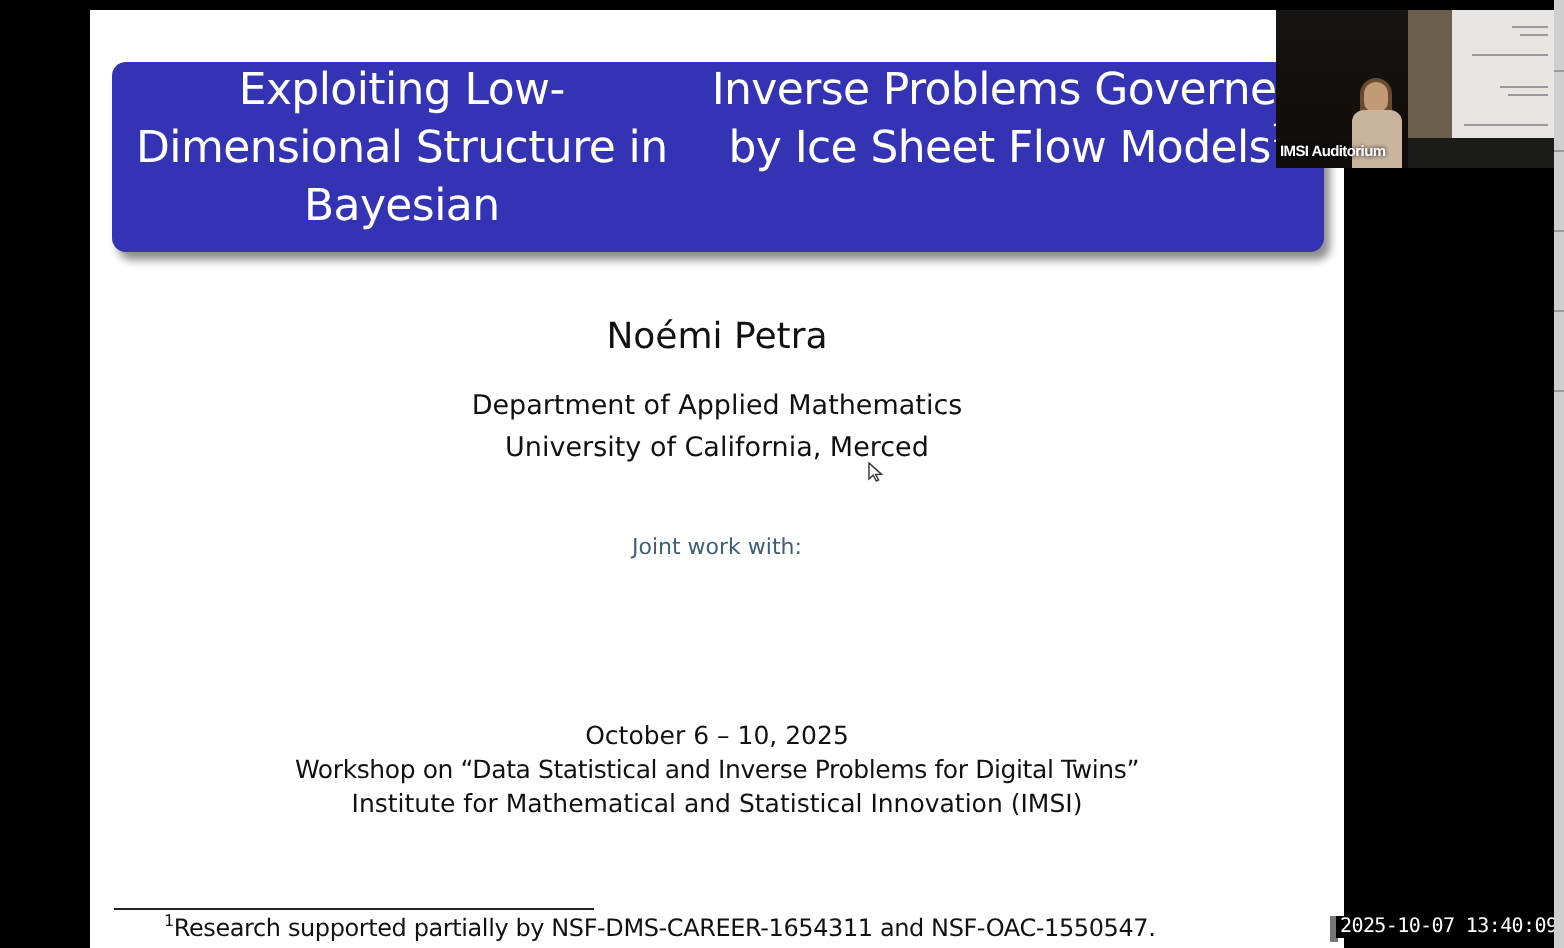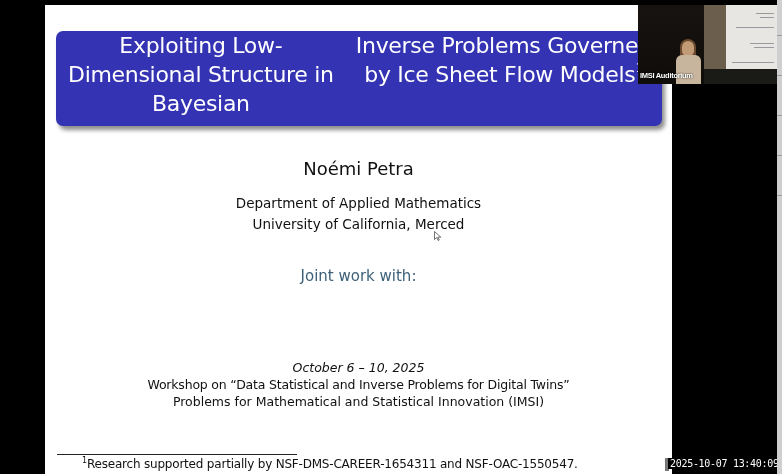--- a/index.html
+++ b/index.html
@@ -28,23 +28,23 @@
     display: flex; flex-direction: row; justify-content: center;
     font-size: 22px; line-height: 29px;
     letter-spacing: -0.3px;
   }
   .title-box sup { font-size: 13px; vertical-align: 10px; line-height: 0; }
 
   .center { position: absolute; left: 0; width: 627px; text-align: center; }
   .author { top: 153px; font-size: 18px; }
   .affil1 { top: 190px; font-size: 13.5px; }
   .affil2 { top: 211px; font-size: 13.5px; }
-  .joint-label { top: 262px; font-size: 15px; color: #3d6078; }
+  .joint-label { top: 262px; font-size: 11px; color: #3d6078; }
   .joint-names { top: 283px; font-size: 13.5px; letter-spacing: -0.1px; }
-  .date { top: 355px; font-size: 12.5px; font-style: italic; }
+  .date { top: 355px; font-size: 12.5px; }
   .workshop { top: 372px; font-size: 12.5px; letter-spacing: -0.2px; }
   .institute { top: 389px; font-size: 12.5px; }
 
   .footnote-rule {
     position: absolute; left: 12px; top: 449px; width: 240px; height: 1px;
     background: #222;
   }
   .footnote {
     position: absolute; left: 37px; top: 452px; font-size: 12px;
     letter-spacing: -0.2px; white-space: nowrap;
@@ -129,21 +129,21 @@
     </div>
 
     <div class="center author">Noémi Petra</div>
     <div class="center affil1">Department of Applied Mathematics</div>
     <div class="center affil2">University of California, Merced</div>
 
     <div class="center joint-label">Joint work with:</div>
 
     <div class="center date">October 6 – 10, 2025</div>
     <div class="center workshop">Workshop on “Data Statistical and Inverse Problems for Digital Twins”</div>
-    <div class="center institute">Problems for Mathematical and Statistical Innovation (IMSI)</div>
+    <div class="center institute">Institute for Mathematical and Statistical Innovation (IMSI)</div>
 
     <div class="footnote-rule"></div>
     <div class="footnote"><sup>1</sup><span>Research supported partially by NSF-DMS-CAREER-1654311 and NSF-OAC-1550547.</span></div>
 
     <svg class="cursor" viewBox="0 0 8 10">
       <path d="M0.5 0.5 L0.5 8.5 L2.6 6.6 L4.2 9.5 L5.3 9 L3.8 6.2 L6.8 6.2 Z" fill="#fff" stroke="#333" stroke-width="0.7"></path>
     </svg>
   </div>
 
   <div class="video-tile">

